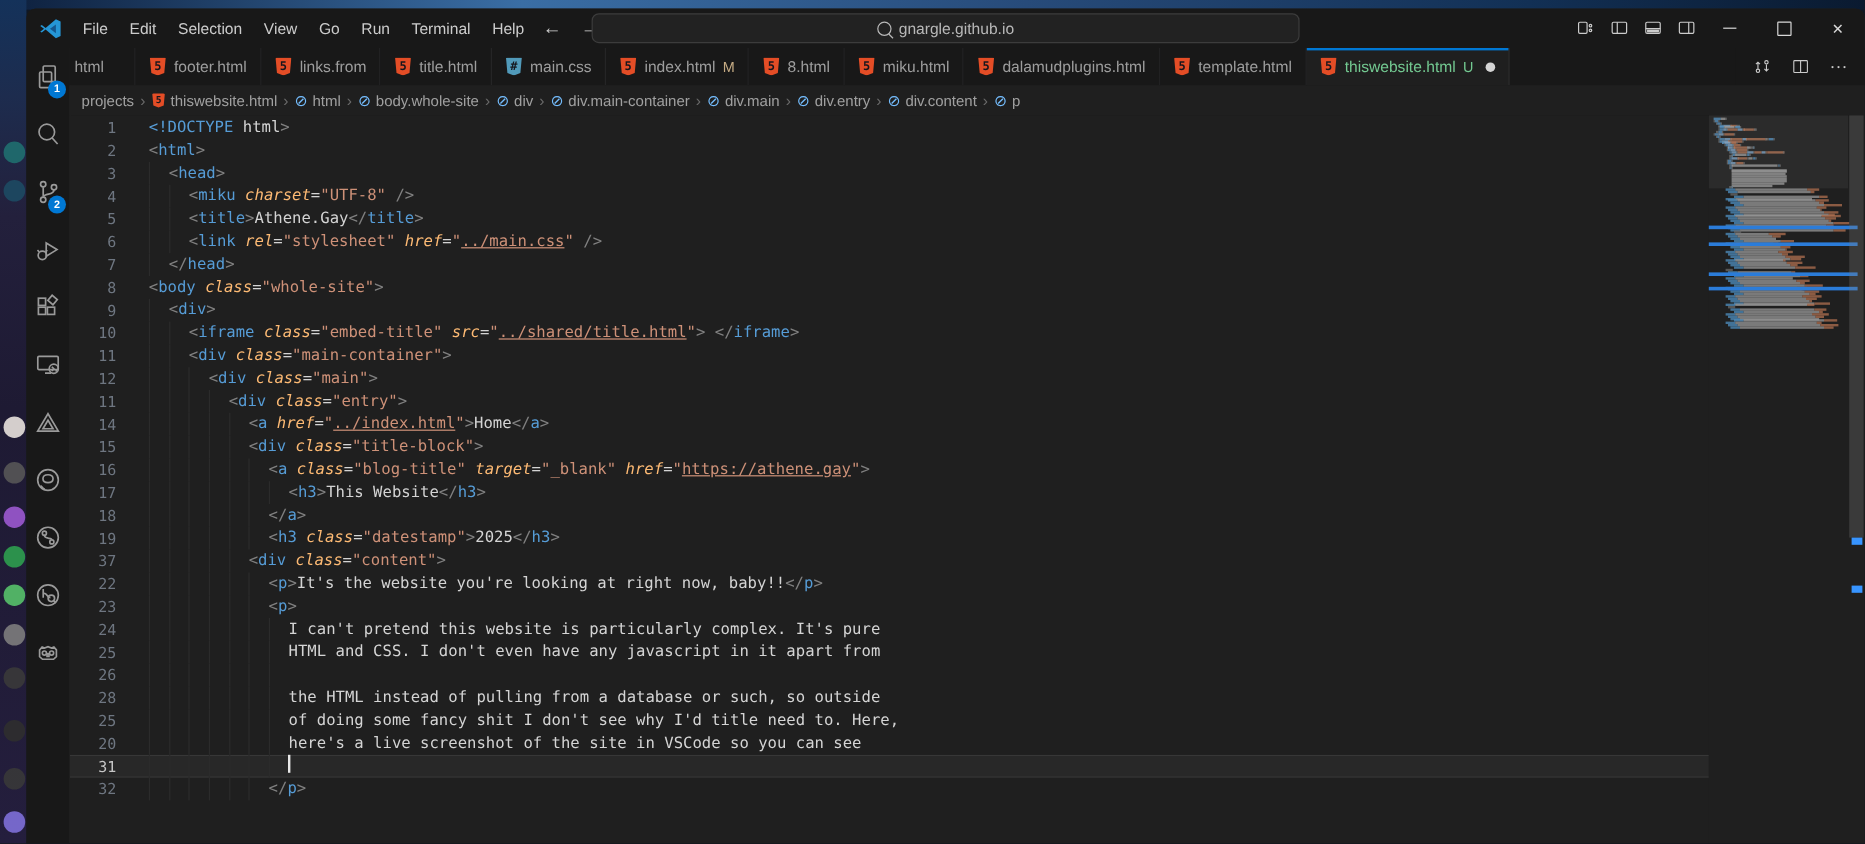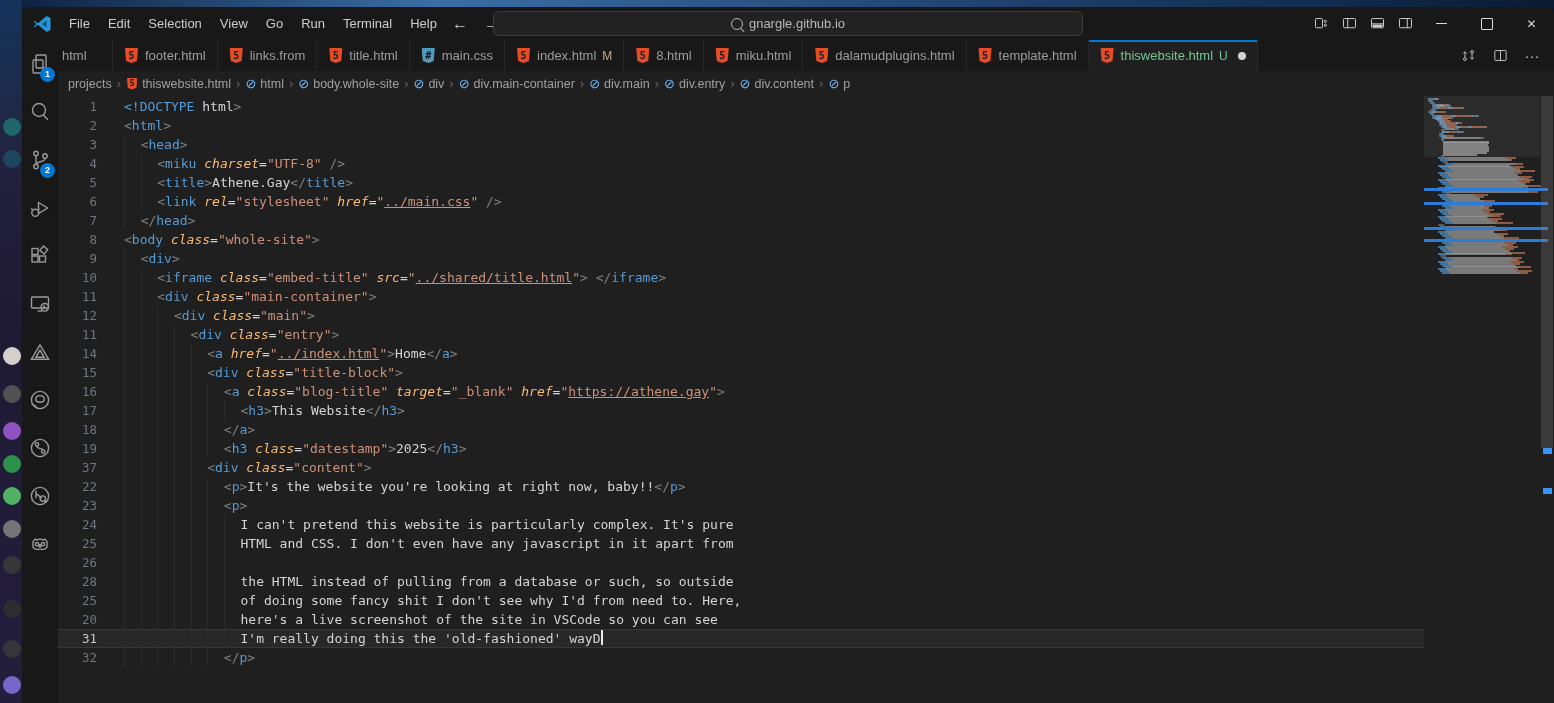--- a/index.html
+++ b/index.html
@@ -396,23 +396,23 @@
         <div class="row"><span class="ln">17</span><span class="fold-pad"></span><span class="g"></span><span class="g"></span><span class="g"></span><span class="g"></span><span class="g"></span><span class="g"></span><span class="g"></span><span><span class="tk-p">&lt;</span><span class="tk-t">h3</span><span class="tk-p">&gt;</span><span class="tk-w">This Website</span><span class="tk-p">&lt;/</span><span class="tk-t">h3</span><span class="tk-p">&gt;</span></span></div>
         <div class="row"><span class="ln">18</span><span class="fold-pad"></span><span class="g"></span><span class="g"></span><span class="g"></span><span class="g"></span><span class="g"></span><span class="g"></span><span><span class="tk-p">&lt;/</span><span class="tk-t">a</span><span class="tk-p">&gt;</span></span></div>
         <div class="row"><span class="ln">19</span><span class="fold-pad"></span><span class="g"></span><span class="g"></span><span class="g"></span><span class="g"></span><span class="g"></span><span class="g"></span><span><span class="tk-p">&lt;</span><span class="tk-t">h3</span><span class="tk-a"> class</span><span class="tk-o">=</span><span class="tk-s">"datestamp"</span><span class="tk-p">&gt;</span><span class="tk-w">2025</span><span class="tk-p">&lt;/</span><span class="tk-t">h3</span><span class="tk-p">&gt;</span></span></div>
         <div class="row"><span class="ln">37</span><span class="fold-pad"></span><span class="g"></span><span class="g"></span><span class="g"></span><span class="g"></span><span class="g"></span><span><span class="tk-p">&lt;</span><span class="tk-t">div</span><span class="tk-a"> class</span><span class="tk-o">=</span><span class="tk-s">"content"</span><span class="tk-p">&gt;</span></span></div>
         <div class="row"><span class="ln">22</span><span class="fold-pad"></span><span class="g"></span><span class="g"></span><span class="g"></span><span class="g"></span><span class="g"></span><span class="g"></span><span><span class="tk-p">&lt;</span><span class="tk-t">p</span><span class="tk-p">&gt;</span><span class="tk-w">It's the website you're looking at right now, baby!!</span><span class="tk-p">&lt;/</span><span class="tk-t">p</span><span class="tk-p">&gt;</span></span></div>
         <div class="row"><span class="ln">23</span><span class="fold-pad"></span><span class="g"></span><span class="g"></span><span class="g"></span><span class="g"></span><span class="g"></span><span class="g"></span><span><span class="tk-p">&lt;</span><span class="tk-t">p</span><span class="tk-p">&gt;</span></span></div>
         <div class="row"><span class="ln">24</span><span class="fold-pad"></span><span class="g"></span><span class="g"></span><span class="g"></span><span class="g"></span><span class="g"></span><span class="g"></span><span class="g"></span><span><span class="tk-w">I can't pretend this website is particularly complex. It's pure</span></span></div>
         <div class="row"><span class="ln">25</span><span class="fold-pad"></span><span class="g"></span><span class="g"></span><span class="g"></span><span class="g"></span><span class="g"></span><span class="g"></span><span class="g"></span><span><span class="tk-w">HTML and CSS. I don't even have any javascript in it apart from</span></span></div>
         <div class="row"><span class="ln">26</span><span class="fold-pad"></span><span class="g"></span><span class="g"></span><span class="g"></span><span class="g"></span><span class="g"></span><span class="g"></span><span class="g"></span></div>
         <div class="row"><span class="ln">28</span><span class="fold-pad"></span><span class="g"></span><span class="g"></span><span class="g"></span><span class="g"></span><span class="g"></span><span class="g"></span><span class="g"></span><span><span class="tk-w">the HTML instead of pulling from a database or such, so outside</span></span></div>
-        <div class="row"><span class="ln">25</span><span class="fold-pad"></span><span class="g"></span><span class="g"></span><span class="g"></span><span class="g"></span><span class="g"></span><span class="g"></span><span class="g"></span><span><span class="tk-w">of doing some fancy shit I don't see why I'd from need to. Here,</span></span></div>
+        <div class="row"><span class="ln">25</span><span class="fold-pad"></span><span class="g"></span><span class="g"></span><span class="g"></span><span class="g"></span><span class="g"></span><span class="g"></span><span class="g"></span><span><span class="tk-w">of doing some fancy shit I don't see why I'd title need to. Here,</span></span></div>
         <div class="row"><span class="ln">20</span><span class="fold-pad"></span><span class="g"></span><span class="g"></span><span class="g"></span><span class="g"></span><span class="g"></span><span class="g"></span><span class="g"></span><span><span class="tk-w">here's a live screenshot of the site in VSCode so you can see</span></span></div>
-        <div class="row cur"><span class="ln">31</span><span class="fold-pad"></span><span class="g"></span><span class="g"></span><span class="g"></span><span class="g"></span><span class="g"></span><span class="g"></span><span class="g"></span><span><span class="tk-w">I'm really doing this the 'old-fashioned' wayD</span><span class="caret"></span></span></div>
+        <div class="row cur"><span class="ln">31</span><span class="fold-pad"></span><span class="g"></span><span class="g"></span><span class="g"></span><span class="g"></span><span class="g"></span><span class="g"></span><span class="g"></span><span><span class="caret"></span></span></div>
         <div class="row"><span class="ln">32</span><span class="fold-pad"></span><span class="g"></span><span class="g"></span><span class="g"></span><span class="g"></span><span class="g"></span><span class="g"></span><span><span class="tk-p">&lt;/</span><span class="tk-t">p</span><span class="tk-p">&gt;</span></span></div>
       </div>
     <div class="minimap" id="minimap">
         <div class="mm-row" style="top: 2px; left: 4px;">
           <div class="mm-seg" style="width: 6.48px; background: rgb(79, 143, 192);"></div>
           <div class="mm-seg" style="width: 3.6px; background: rgb(154, 154, 154);"></div>
           <div class="mm-seg" style="width: 0.72px; background: rgb(107, 107, 107);"></div>
         </div>
         <div class="mm-row" style="top: 3.85px; left: 4px;">
           <div class="mm-seg" style="width: 0.72px; background: rgb(107, 107, 107);"></div>

